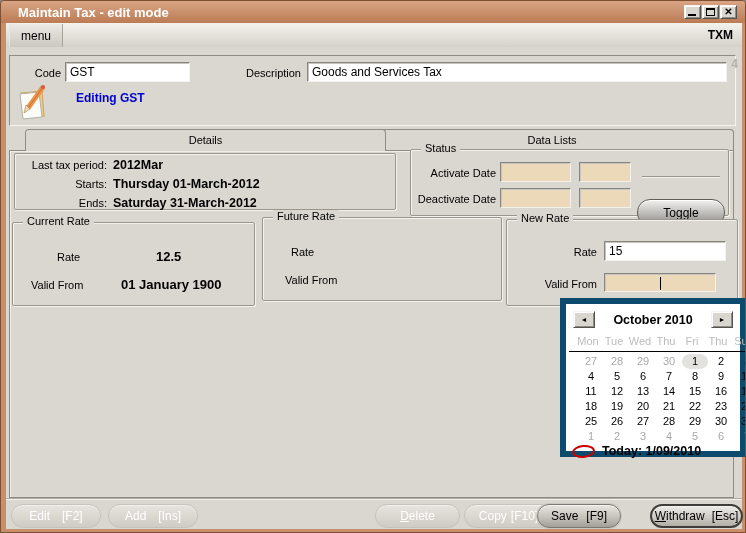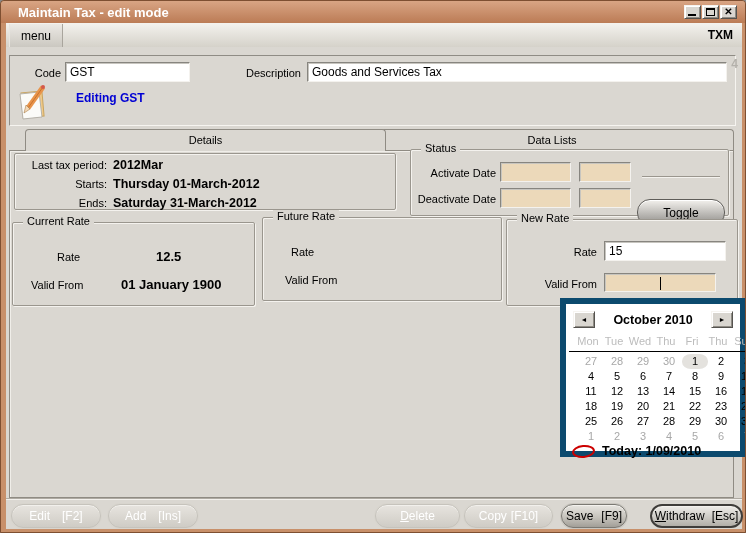--- a/index.html
+++ b/index.html
@@ -295,21 +295,21 @@
     <span>Add</span>
       <span>[Ins]</span>
   </div>
   <div class="pill disabled" style="left:374px; width:85px">
     <span class="ul">Delete</span>
   </div>
   <div class="pill disabled" style="left:463px; width:89px">
     <span>Copy</span>
       <span style="margin-left:-8px">[F10]</span>
   </div>
-  <div class="pill save" style="left:560px; width:66px">
+  <div class="pill save" style="left:536px; width:84px">
     <span>Save</span>
       <span style="margin-left:-4px">[F9]</span>
   </div>
   <div class="pill withdraw" style="left:649px; width:93px; gap:7px">
     <span class="ul">Withdraw</span>
       <span>[Esc]</span>
   </div>
 
 </div>
 

